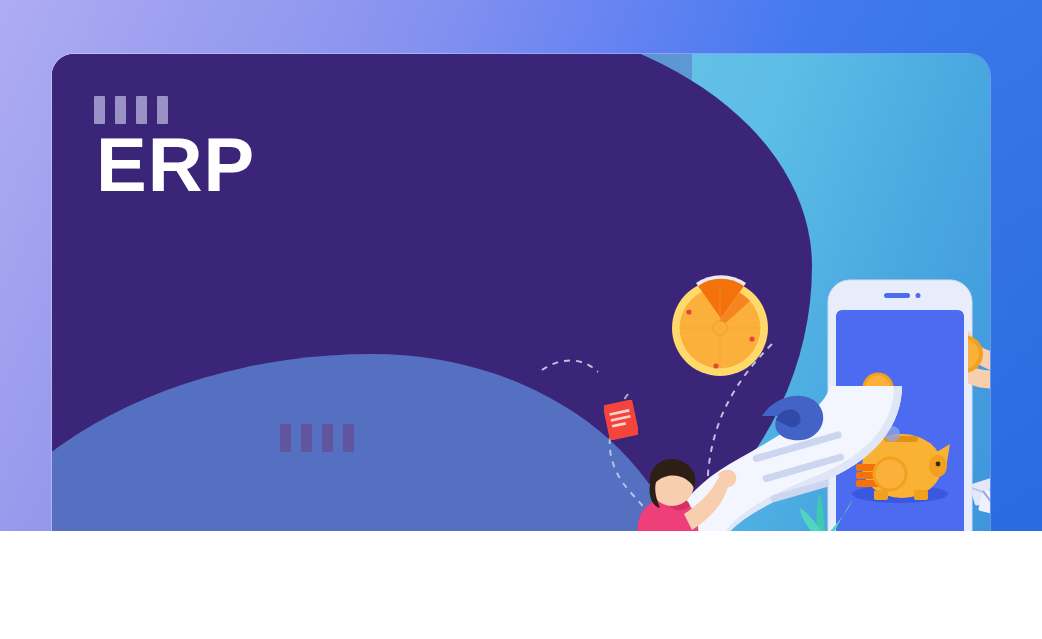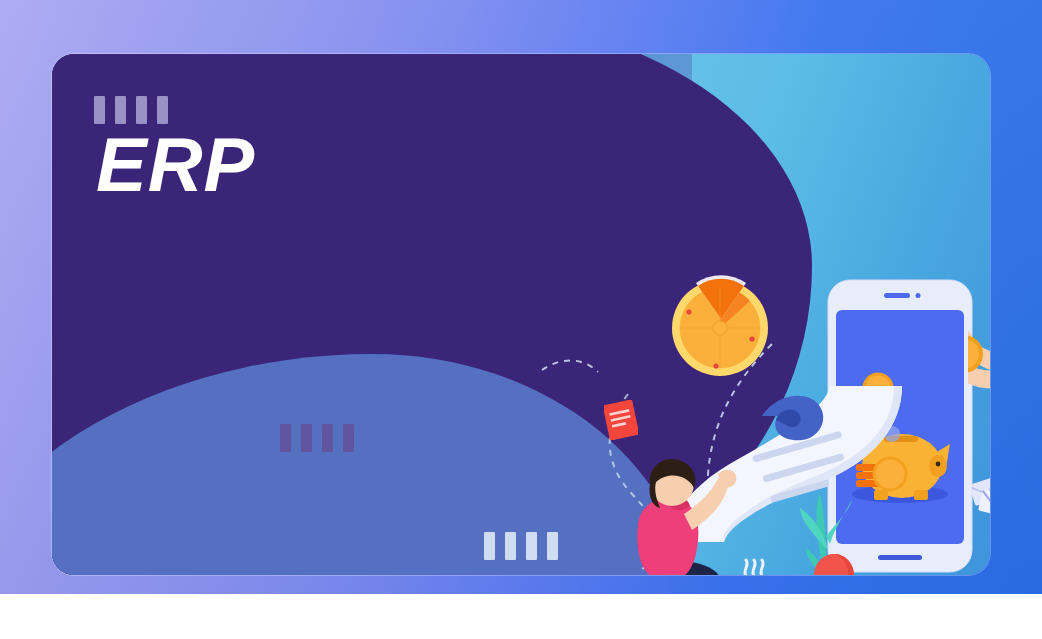--- a/index.html
+++ b/index.html
@@ -1,18 +1,18 @@
 <!DOCTYPE html>
 <html><head>
 <meta charset="utf-8">
 <style>
   html,body{margin:0;padding:0;background:#fff;}
   body{width:1042px;height:639px;overflow:hidden;font-family:"Liberation Sans","DejaVu Sans",sans-serif;}
 
-  #stage{position:relative;width:1042px;height:594px;overflow:hidden;font-style:italic;}
+  #stage{position:relative;width:1042px;height:531px;overflow:hidden;}
 
   
   .backdrop{position:absolute;inset:0;
     background:linear-gradient(100deg,#a9a7f2 0%,#9a9cf0 14%,#8e95ef 26%,#7f8cf0 38%,#5f7ef2 55%,#3a74f0 72%,#2f72ea 86%,#2a70e6 100%);}
   .backdrop-tint{position:absolute;inset:0;
     background:linear-gradient(170deg,rgba(255,255,255,.06) 0%,rgba(40,60,180,.10) 100%);}
 
   
   .card{position:absolute;left:52px;top:54px;width:938px;height:521px;border-radius:22px;overflow:hidden;
         box-shadow:0 0 0 1px rgba(255,255,255,.28);}

